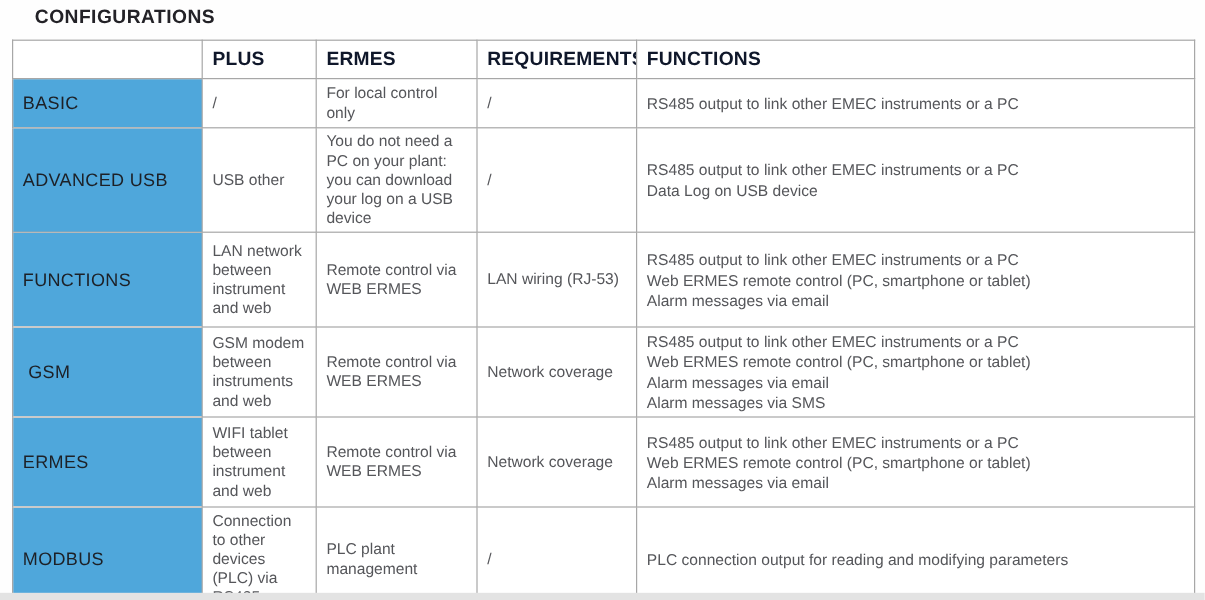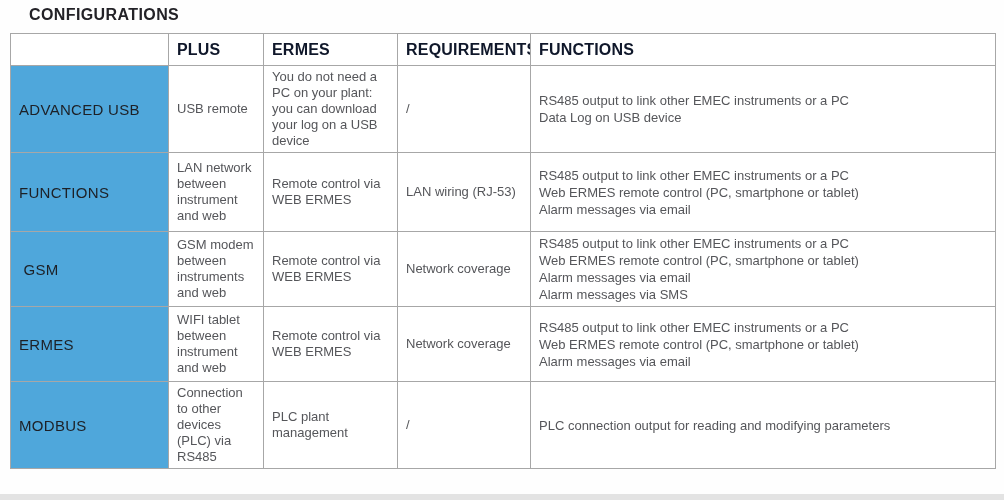--- a/index.html
+++ b/index.html
@@ -99,24 +99,33 @@
 
     <tbody>
         <tr class="hdr">
       <th></th>
       <th>PLUS</th>
       <th>ERMES</th>
       <th>REQUIREMENTS</th>
       <th>FUNCTIONS</th>
     </tr>
 
+    <tr class="r-basic">
+      <td class="rowlabel">BASIC</td>
+      <td class="body">/</td>
+      <td class="body">For local control only</td>
+      <td class="body">/</td>
+      <td class="body">
+        <div class="fn-line">RS485 output to link other EMEC instruments or a PC</div>
+      </td>
+    </tr>
 
     <tr class="r-advusb">
       <td class="rowlabel">ADVANCED USB</td>
-      <td class="body">USB remote</td>
+      <td class="body">USB other</td>
       <td class="body">You do not need a PC on your plant: you can download your log on a USB device</td>
       <td class="body">/</td>
       <td class="body">
         <div class="fn-line">RS485 output to link other EMEC instruments or a PC</div>
         <div class="fn-line">Data Log on USB device</div>
       </td>
     </tr>
 
     <tr class="r-ethernet">
       <td class="rowlabel">FUNCTIONS</td>

